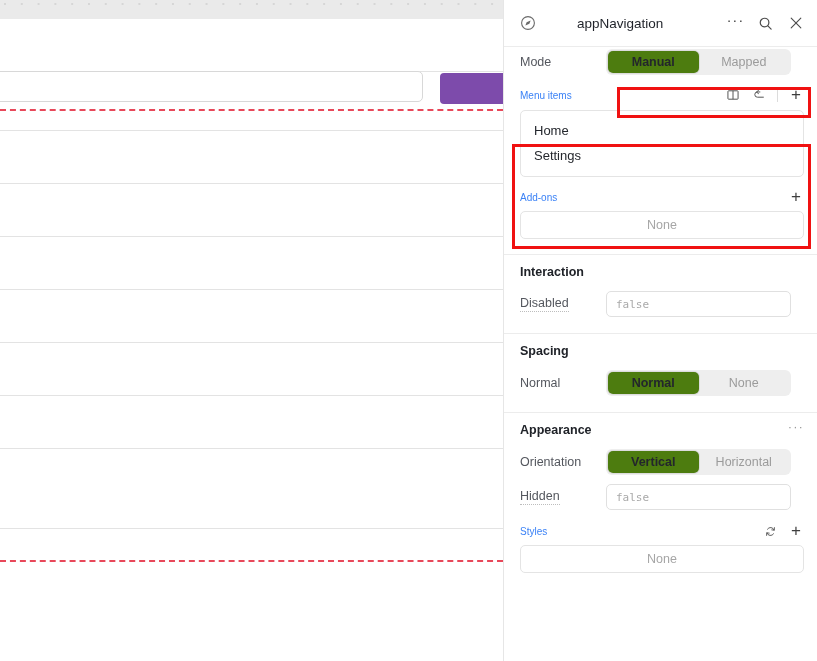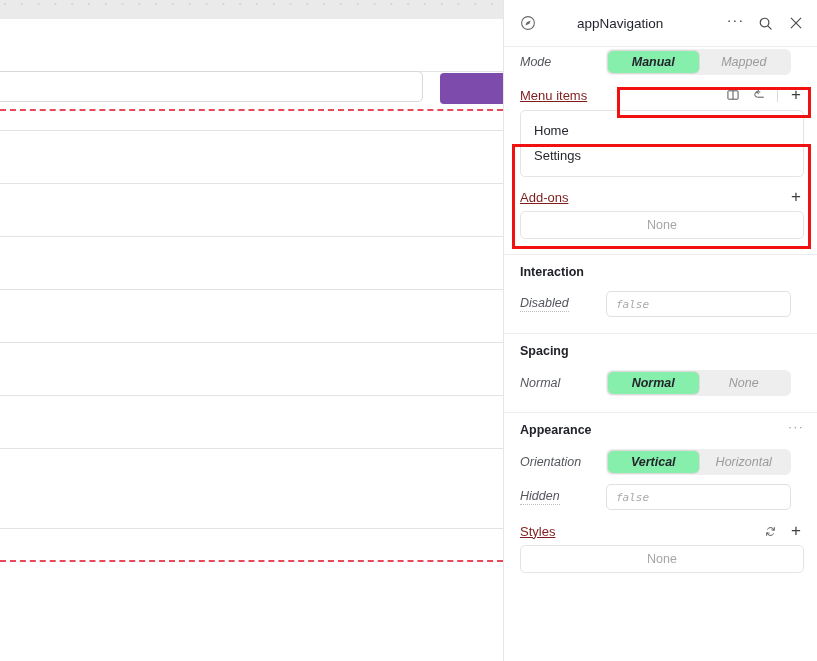--- a/index.html
+++ b/index.html
@@ -183,21 +183,20 @@
     letter-spacing: 1.1px;
     cursor: pointer;
     padding-bottom: 6px;
   }
 
   .row {
     display: flex;
     align-items: center;
     min-height: 30px;
     margin-bottom: 5px;
-    font-style: italic;
   }
   .row-label {
     width: 86px;
     flex: 0 0 86px;
     font-size: 12.5px;
     color: #54575e;
   }
   .row-label.dotted {
     border-bottom: 1px dotted #bdbdbd;
     align-self: center;
@@ -233,21 +232,21 @@
     display: flex;
     align-items: center;
     justify-content: center;
     font-size: 12.5px;
     color: #9b9b9b;
     border-radius: 5px;
     cursor: pointer;
     user-select: none;
   }
   .seg.active {
-    background: #86efac;
+    background: #4d7c0f;
     color: #23262c;
     font-weight: bold;
     box-shadow: 0 0 0 1px #dcdcdc;
   }
 
   
   .textfield {
     width: 185px;
     height: 26px;
     box-sizing: border-box;
@@ -264,23 +263,22 @@
   }
 
   
   .list-head {
     display: flex;
     align-items: center;
     justify-content: space-between;
     height: 26px;
   }
   .list-head-label {
-    font-size: 13px;
-    color: #7f1d1d;
-    text-decoration: underline;
+    font-size: 10px;
+    color: #3b82f6;
   }
   .list-head-actions {
     display: flex;
     align-items: center;
     gap: 10px;
     color: #5a5a5a;
   }
   .ic-btn {
     width: 16px;
     height: 16px;

